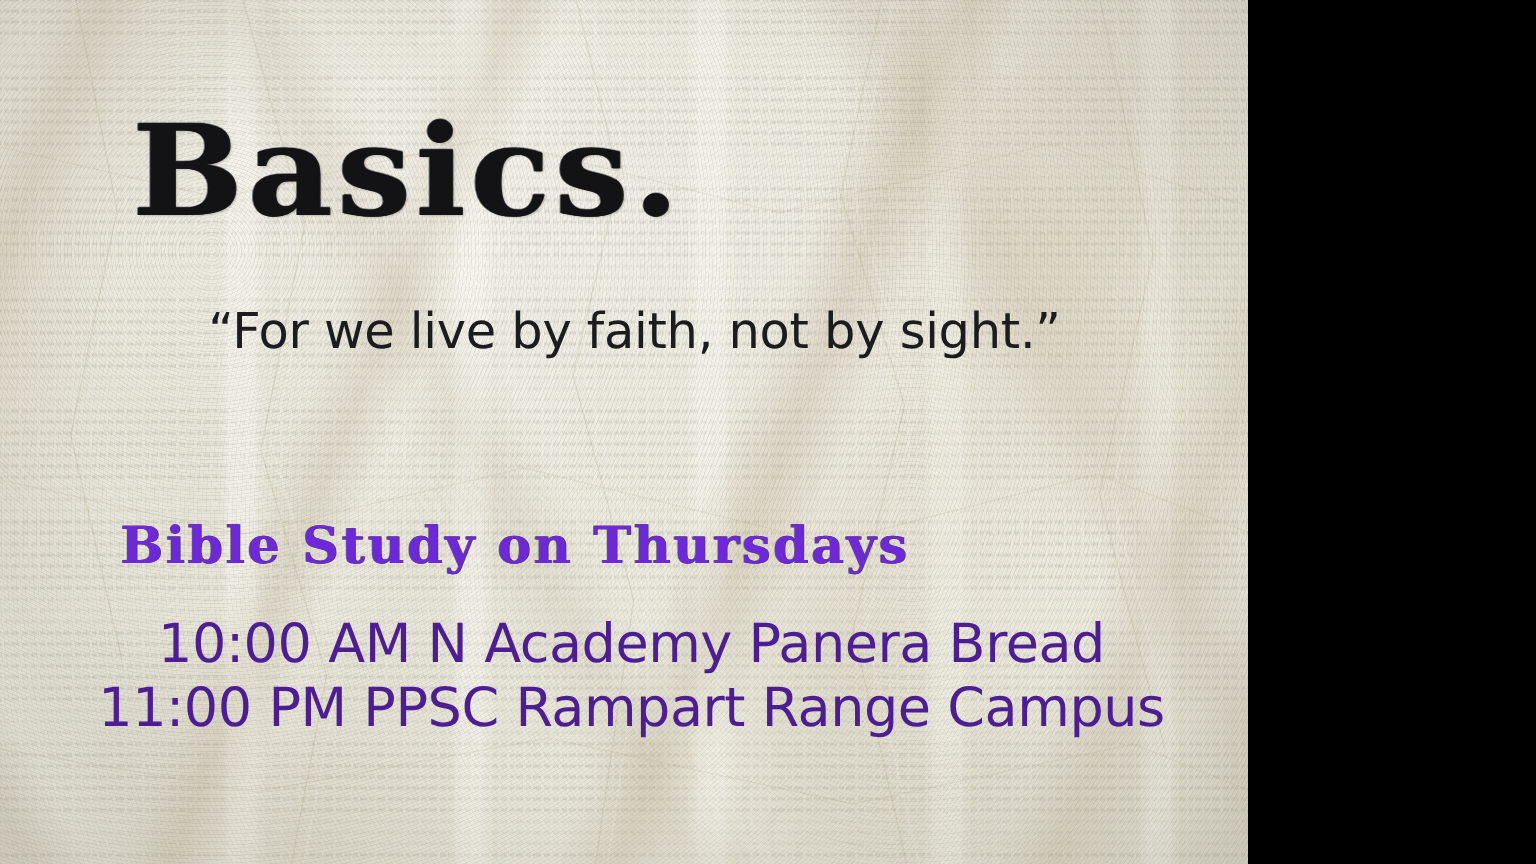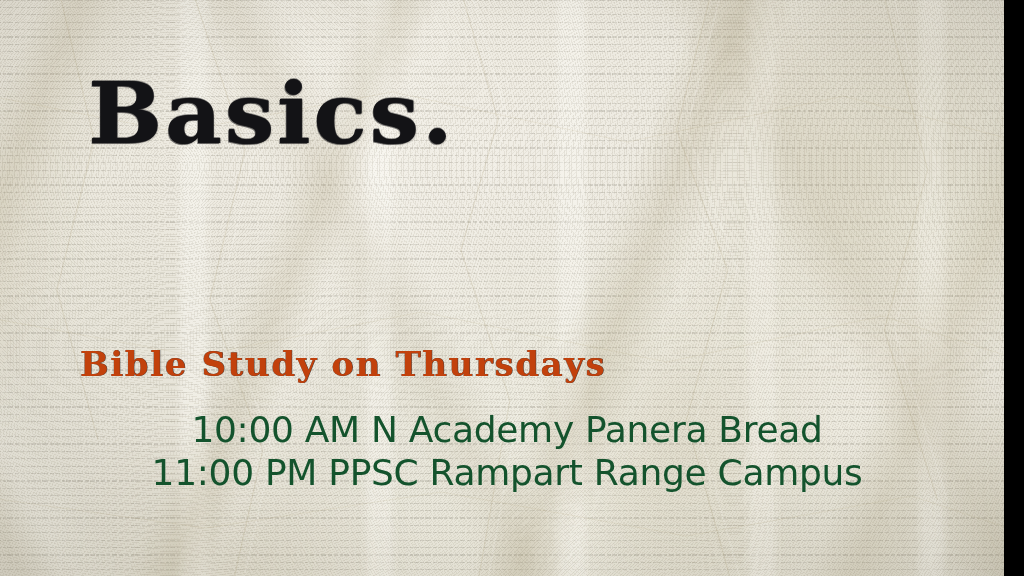--- a/index.html
+++ b/index.html
@@ -6,21 +6,21 @@
     margin: 0;
     padding: 0;
     background: #000;
   }
   body {
     font-family: "Liberation Sans", sans-serif;
   }
 
   #slide {
     position: relative;
-    width: 1004px;
+    width: 832px;
     height: 576px;
     overflow: hidden;
     background-color: #e9e6dc;
     isolation: isolate;
   }
 
   
   .paper-base {
     position: absolute;
     inset: 0;
@@ -231,34 +231,34 @@
   }
 
   
   #subheading {
     left: 80px;
     top: 347px;
     font-family: "DejaVu Serif", "Liberation Serif", serif;
     font-size: 34px;
     font-weight: 700;
     letter-spacing: 1.6px;
-    color: #c2410c;
+    color: #6d28d9;
     text-shadow:
       0.5px 0.3px 0 rgba(22,22,26,0.75),
       -0.4px 0.4px 0 rgba(22,22,26,0.45);
   }
 
   .detail {
     left: 50%;
     transform: translateX(-50%) translateX(5px);
     font-family: "DejaVu Sans", "Liberation Sans", sans-serif;
     font-size: 36px;
     font-weight: 400;
     letter-spacing: -0.3px;
-    color: #14532d;
+    color: #4c1d95;
   }
   #detail-1 { top: 412px; }
   #detail-2 { top: 455px; }
 </style>
 </head>
 <body>
 
 <div id="slide">
 
   <div class="paper-base"></div>
@@ -290,20 +290,21 @@
       </g>
     </svg>
   </div>
 
   <div class="grain"></div>
   <div class="vignette"></div>
 
   <div class="content">
     <div class="txt" id="title">Basics.</div>
 
+    <div class="txt" id="quote">“For we live by faith, not by sight.”</div>
 
     <div class="txt" id="subheading">Bible Study on Thursdays</div>
 
     <div class="txt detail" id="detail-1">10:00 AM N Academy Panera Bread</div>
 
     <div class="txt detail" id="detail-2">11:00 PM PPSC Rampart Range Campus</div>
   </div>
 
 </div>
 

